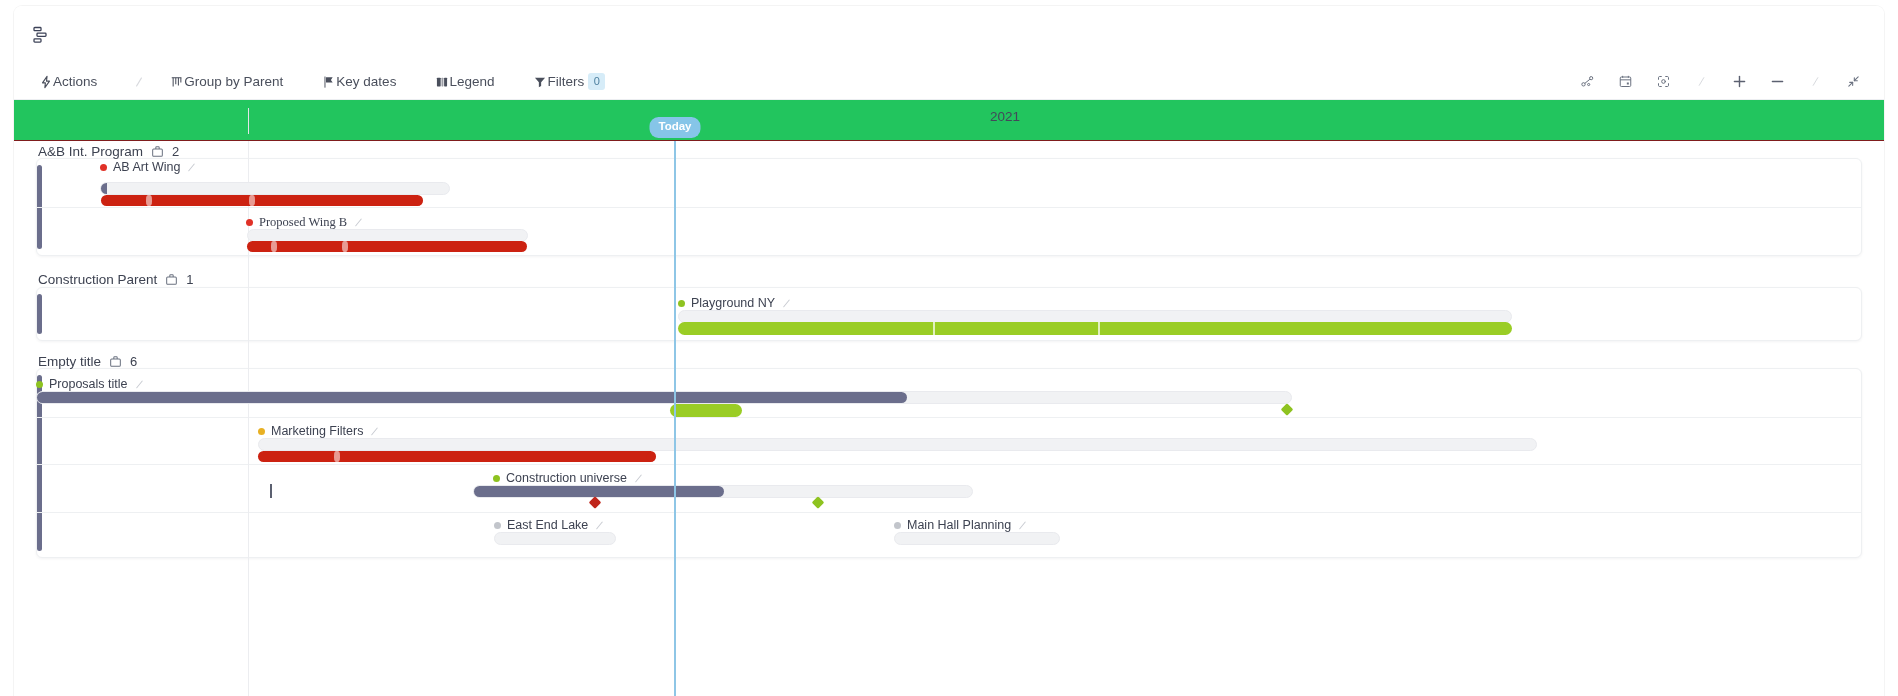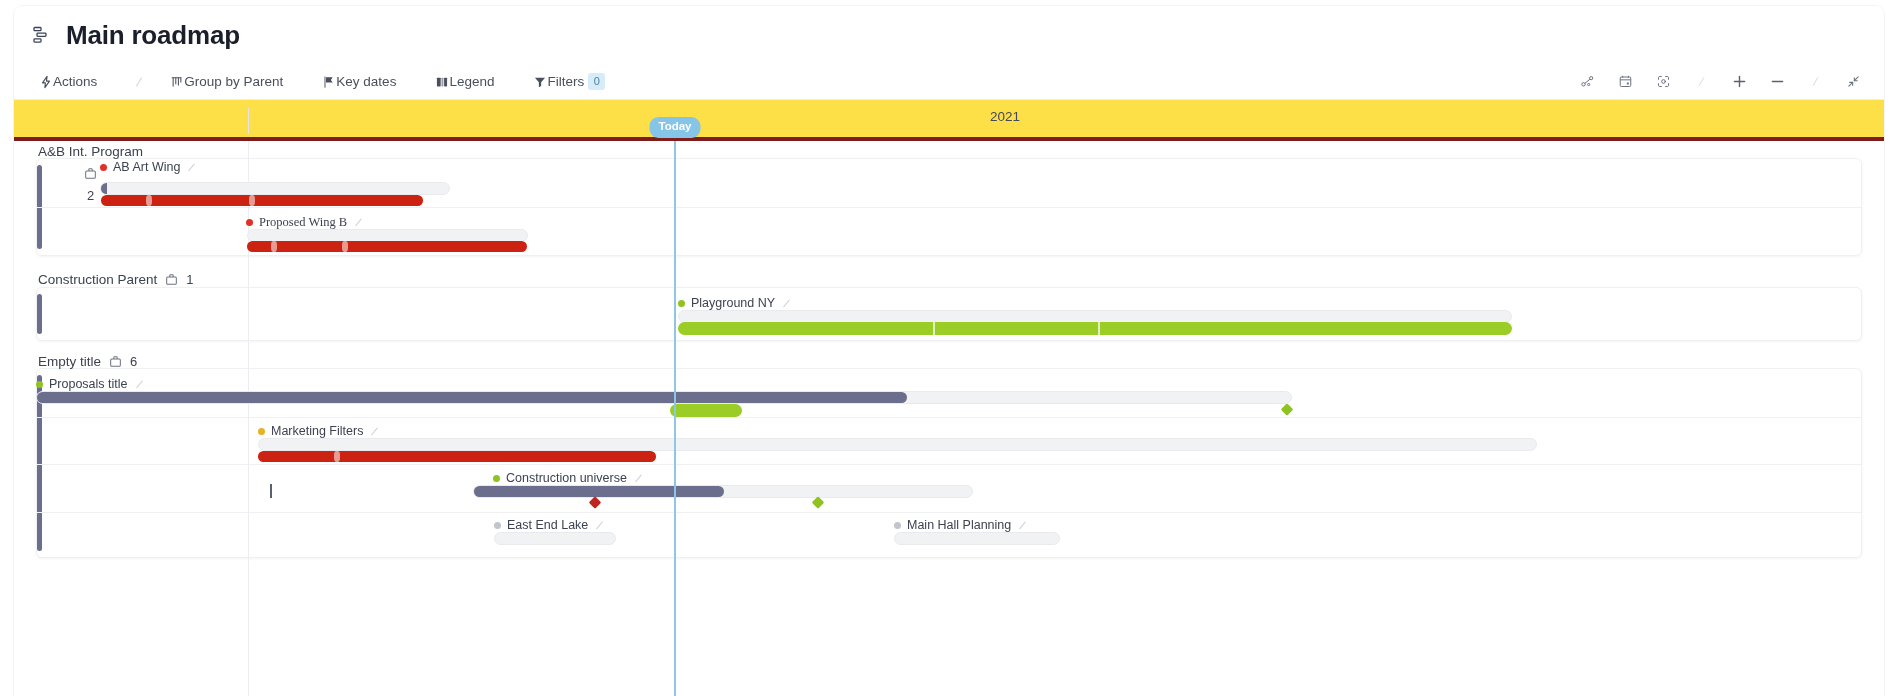--- a/index.html
+++ b/index.html
@@ -102,22 +102,22 @@
     cursor: pointer;
     border-radius: 4px;
     margin-left: 8px;
   }
   .tb-icon-btn.muted { color: #d8dade; }
 
   
   #scale-row {
     position: relative;
     height: 41px;
-    background: #fde047;
-    border-bottom: 4px solid #7f1d1d;
+    background: #22c55e;
+    border-bottom: 1px solid #7f1d1d;
   }
   #scale-year {
     position: absolute;
     top: 9px;
     font-size: 13.5px;
     color: #43485a;
     transform: translateX(-50%);
   }
   .scale-tick {
     position: absolute;
@@ -290,21 +290,20 @@
 <div id="app-window">
 
   <div id="titlebar">
     <span id="roadmap-icon">
       <svg viewBox="0 0 20 20" width="20" height="20" fill="none" stroke="#3c4257" stroke-width="1.3">
         <rect x="2" y="2.5" width="7" height="3.2" rx="0.8"></rect>
         <rect x="5" y="8.2" width="9" height="3.2" rx="0.8"></rect>
         <rect x="2" y="13.9" width="7" height="3.2" rx="0.8"></rect>
       </svg>
     </span>
-    <span id="page-title">Main roadmap</span>
   </div>
 
   <div id="toolbar">
     <div id="toolbar-left">
 
       <div class="tb-item">
         <span class="glyph">
           <svg viewBox="0 0 16 16" width="14" height="14" fill="none" stroke="#4a4f5c" stroke-width="1.3" stroke-linejoin="round">
             <path d="M9.2 1.5 4 9h3.3l-.6 5.4L12 7H8.6z"></path>
           </svg>
@@ -429,21 +428,21 @@
       </div>
     <span id="today-badge" style="left: 661px; top: 17px; font-weight: bold;">Today</span>
   </div>
 
   <div id="chart-body">
     <div id="grid-layer">
         <div class="grid-line" style="left: 234px;"></div>
       </div>
     <div id="today-line" class="today-line" style="left: 660px;"></div>
     <div id="groups-layer">
-        <div class="group-header" style="top: 3px; flex-direction: column;">
+        <div class="group-header" style="top: 3px;">
           <span>A&amp;B Int. Program</span>
           <span class="brief-icon">
             <svg viewBox="0 0 14 14" width="13" height="13" fill="none" stroke="#6b7280" stroke-width="1.1">
               <rect x="1.8" y="4.2" width="10.4" height="8" rx="1.1"></rect>
               <path d="M5.2 4.2V2.6c0-.4.3-.7.7-.7h2.2c.4 0 .7.3.7.7v1.6"></path>
             </svg>
           </span>
           <span class="gcount">2</span>
         </div>
         <div class="group-card" style="top: 17px; height: 98px;">

